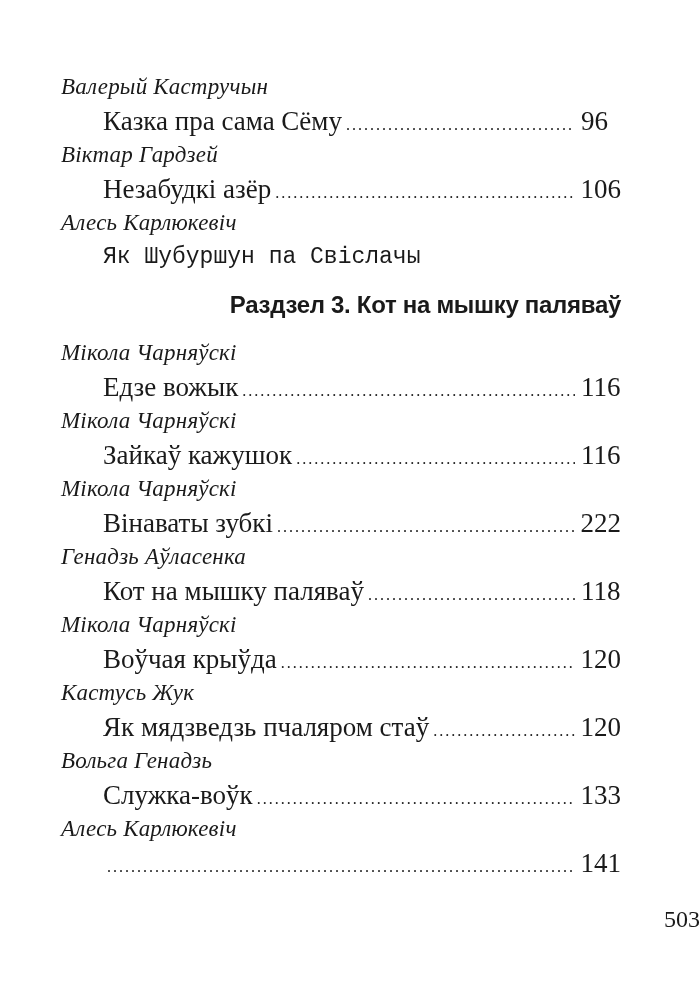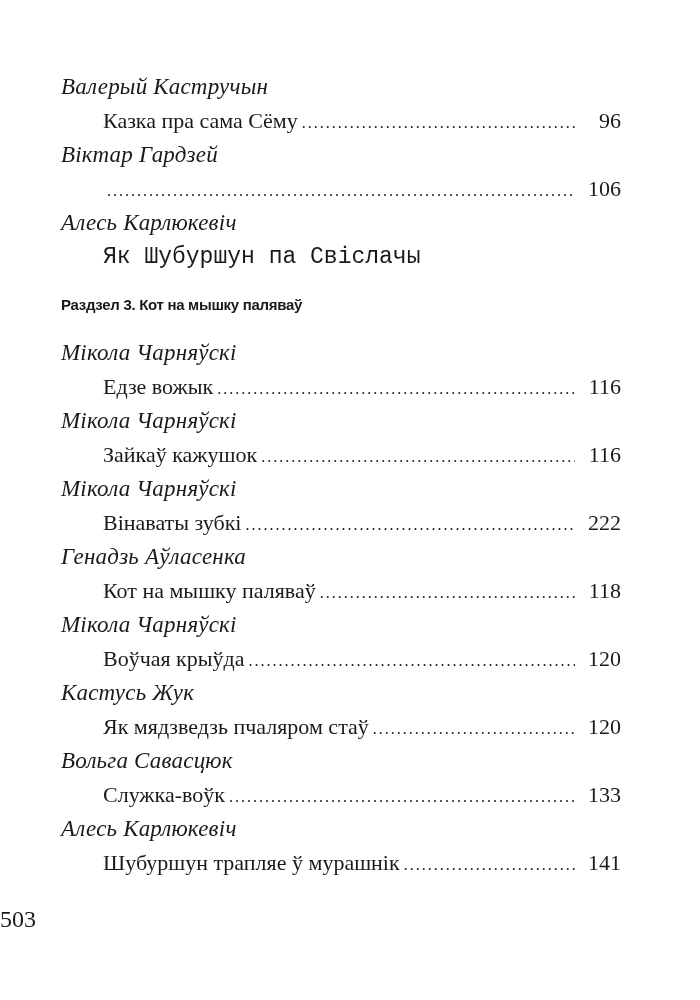--- a/index.html
+++ b/index.html
@@ -2,50 +2,51 @@
 <html><head>
 <meta charset="utf-8">
 <style>
   html, body { margin: 0; padding: 0; background: #ffffff; }
   body { width: 700px; height: 1000px; position: relative; overflow: hidden;
          font-family: "DejaVu Serif", "Liberation Serif", serif; color: #1a1a1a; }
   .toc { position: absolute; left: 61px; top: 70px; width: 560px; }
   .author { font-style: italic; font-size: 23px; height: 34px; line-height: 34px;
             font-family: "Liberation Serif", "DejaVu Serif", serif; letter-spacing: 0.2px; }
   .entry { display: flex; align-items: baseline; padding-left: 42px; height: 34px; line-height: 34px;
-           font-size: 22px; font-family: "Liberation Serif", "DejaVu Serif", serif; }
+           font-size: 27px; font-family: "Liberation Serif", "DejaVu Serif", serif; }
   .entry .title { white-space: nowrap; }
   .entry .leader { flex: 1; overflow: hidden; white-space: nowrap; margin: 0 6px 0 4px;
                    letter-spacing: 2px; font-size: 16px; }
   .entry .leader::before { content: "..................................................................................................................................................."; }
-  .entry .page { min-width: 40px; text-align: right; }
+  .entry .page { min-width: 40px; text-align: left; }
   .title-cont { padding-left: 42px; height: 34px; line-height: 34px; font-size: 23px;
                 font-family: Liberation Mono, monospace; }
-  .section { text-align: left; font-family: "Liberation Sans", "DejaVu Sans", sans-serif;
-             font-weight: bold; font-size: 15px; height: 34px; line-height: 34px;
+  .section { text-align: right; font-family: "Liberation Sans", "DejaVu Sans", sans-serif;
+             font-weight: bold; font-size: 24px; height: 34px; line-height: 34px;
              margin: 14px 0 14px 0; letter-spacing: -0.3px; }
-  .folio { position: absolute; left: 0; width: 700px; top: 906px; text-align: left;
+  .folio { position: absolute; left: 0; width: 700px; top: 906px; text-align: right;
            font-size: 24px; font-family: "Liberation Serif", "DejaVu Serif", serif; }
 </style>
 </head>
 <body>
 
 <div class="toc">
 
   <div>
     <div class="author">Валерый Кастручын</div>
     <div class="entry">
       <span class="title">Казка пра сама Сёму</span>
       <span class="leader"></span>
       <span class="page">96</span>
     </div>
   </div>
   <div>
     <div class="author">Віктар Гардзей</div>
     <div class="entry">
+      <span class="title">Незабудкі азёр</span>
       <span class="leader"></span>
       <span class="page">106</span>
     </div>
   </div>
   <div>
     <div class="author">Алесь Карлюкевіч</div>
     <div class="title-cont">Як Шубуршун па Свіслачы</div>
   </div>
 
   <div class="section">Раздзел 3. Кот на мышку паляваў</div>
@@ -92,30 +93,29 @@
   </div>
   <div>
     <div class="author">Кастусь Жук</div>
     <div class="entry">
       <span class="title">Як мядзведзь пчаляром стаў</span>
       <span class="leader"></span>
       <span class="page">120</span>
     </div>
   </div>
   <div>
-    <div class="author">Вольга Савасцюк</div>
+    <div class="author">Вольга Генадзь</div>
     <div class="entry">
       <span class="title">Служка-воўк</span>
       <span class="leader"></span>
       <span class="page">133</span>
     </div>
   </div>
   <div>
     <div class="author">Алесь Карлюкевіч</div>
     <div class="entry">
-      <span class="title">Шубуршун трапляе ў мурашнік</span>
       <span class="leader"></span>
       <span class="page">141</span>
     </div>
   </div>
 </div>
 
 <div class="folio">503</div>
 
 </body></html>

